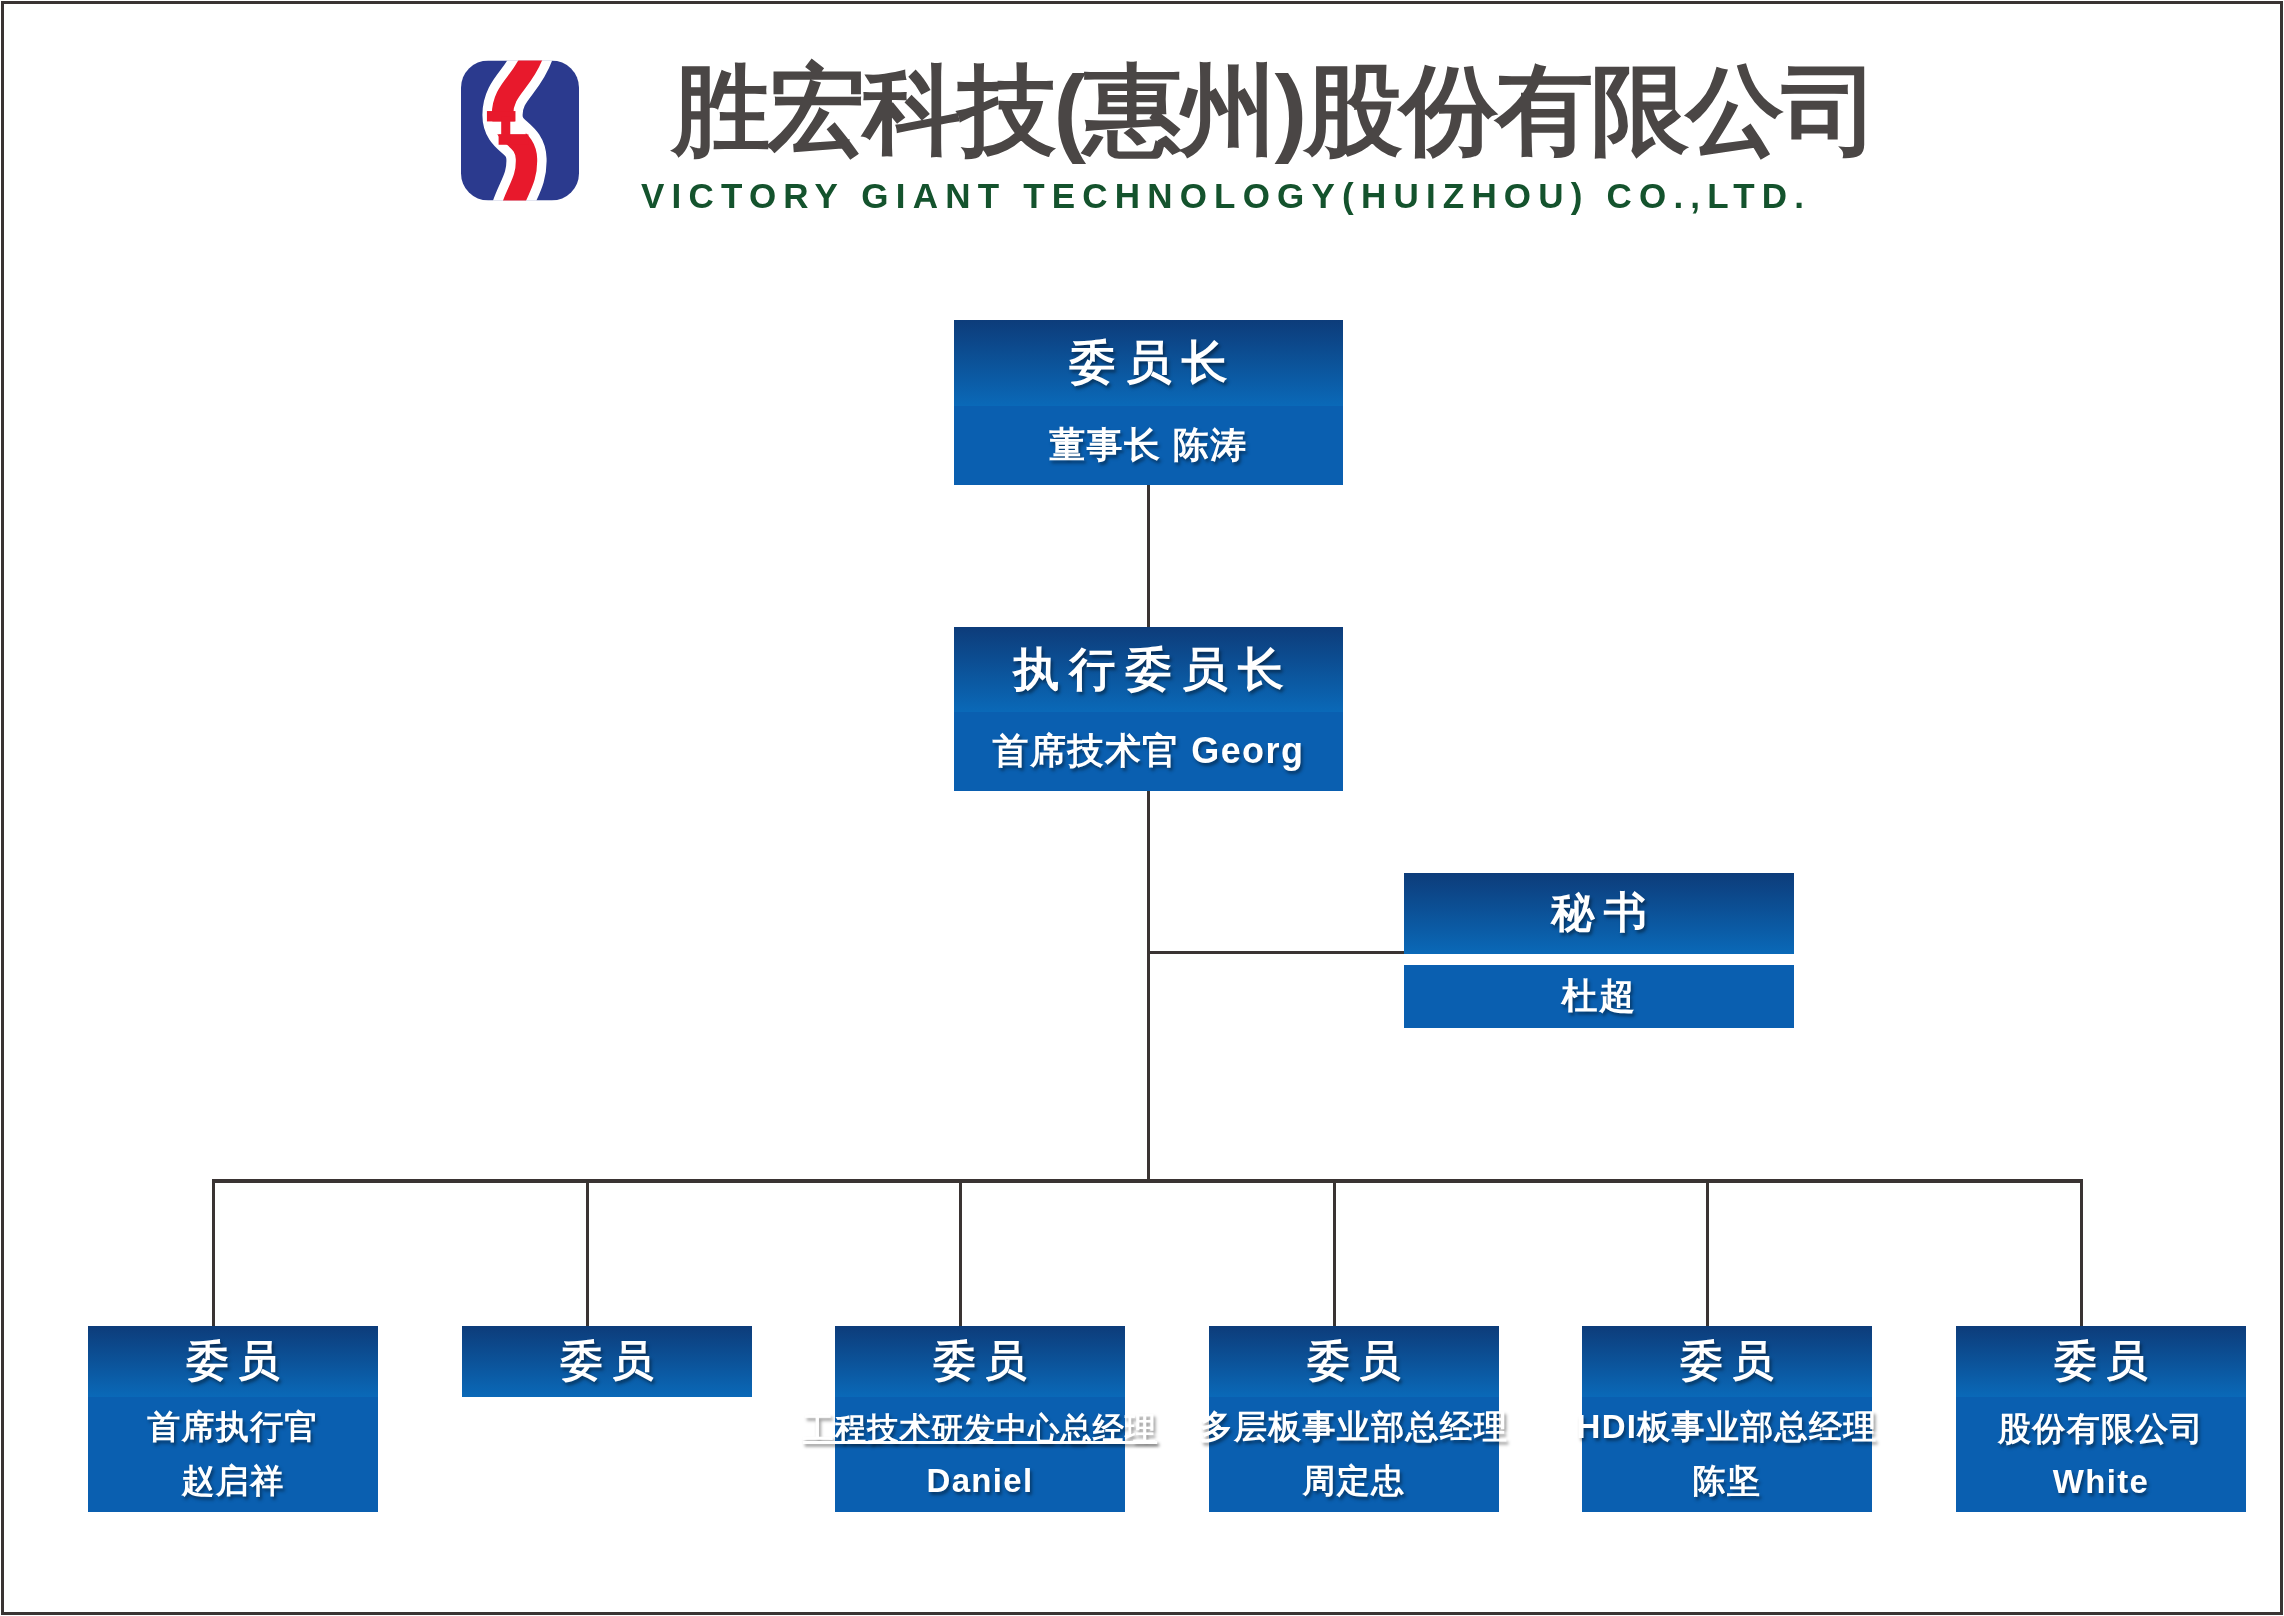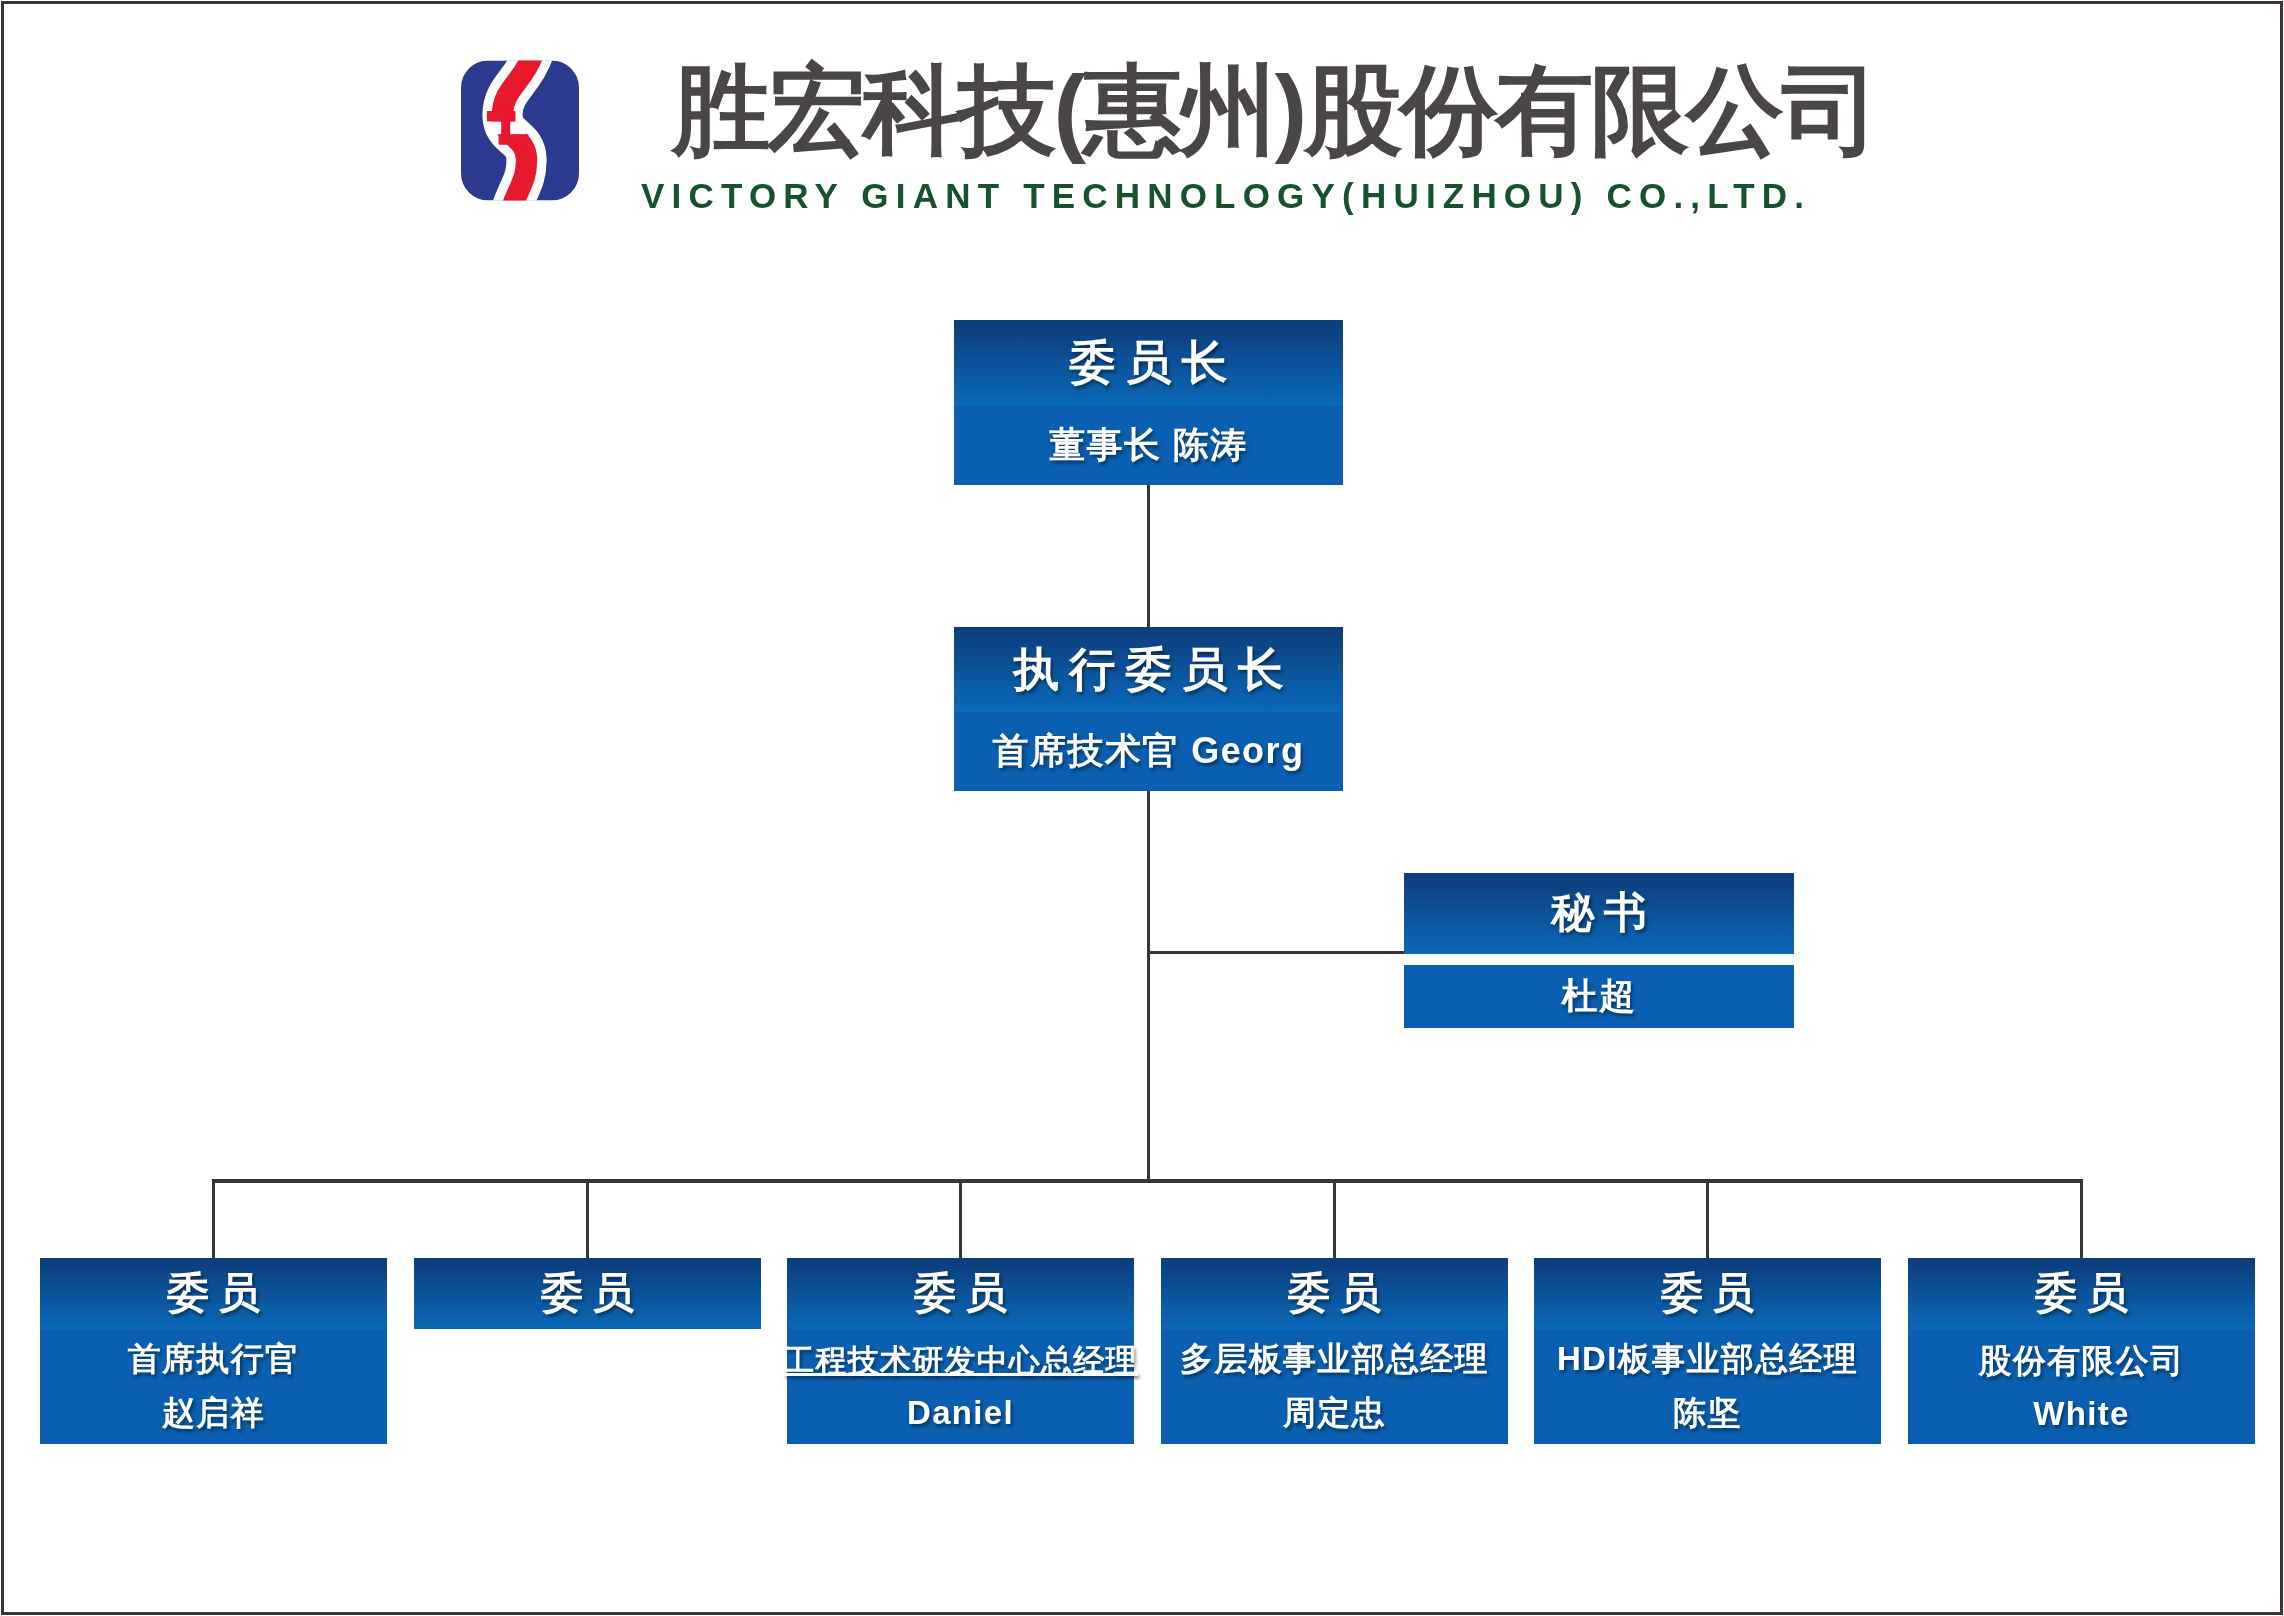--- a/index.html
+++ b/index.html
@@ -94,21 +94,21 @@
   .split38 .t { height: 38%; }
 
   .box-chairman   { left: 954px; top: 320px;  width: 389px; height: 165px; }
   .box-exec       { left: 954px; top: 627px;  width: 389px; height: 164px; }
   .box-secretary  { left: 1404px; top: 873px; width: 390px; height: 155px; gap: 11px; }
 
   .box-chairman .t, .box-exec .t { font-size: 46px; }
   .box-secretary .t { font-size: 43px; }
   .box-chairman .line, .box-exec .line, .box-secretary .line { font-size: 36px; }
 
-  .member { top: 1258px; width: 347px; height: 186px; }
+  .member { top: 1326px; width: 290px; height: 186px; margin-left: 48px; }
   .member .t { font-size: 42px; }
   .member .line { font-size: 33px; }
 </style>
 </head>
 <body>
 
 <div class="page">
   <div class="frame"></div>
 
   <div class="header">

